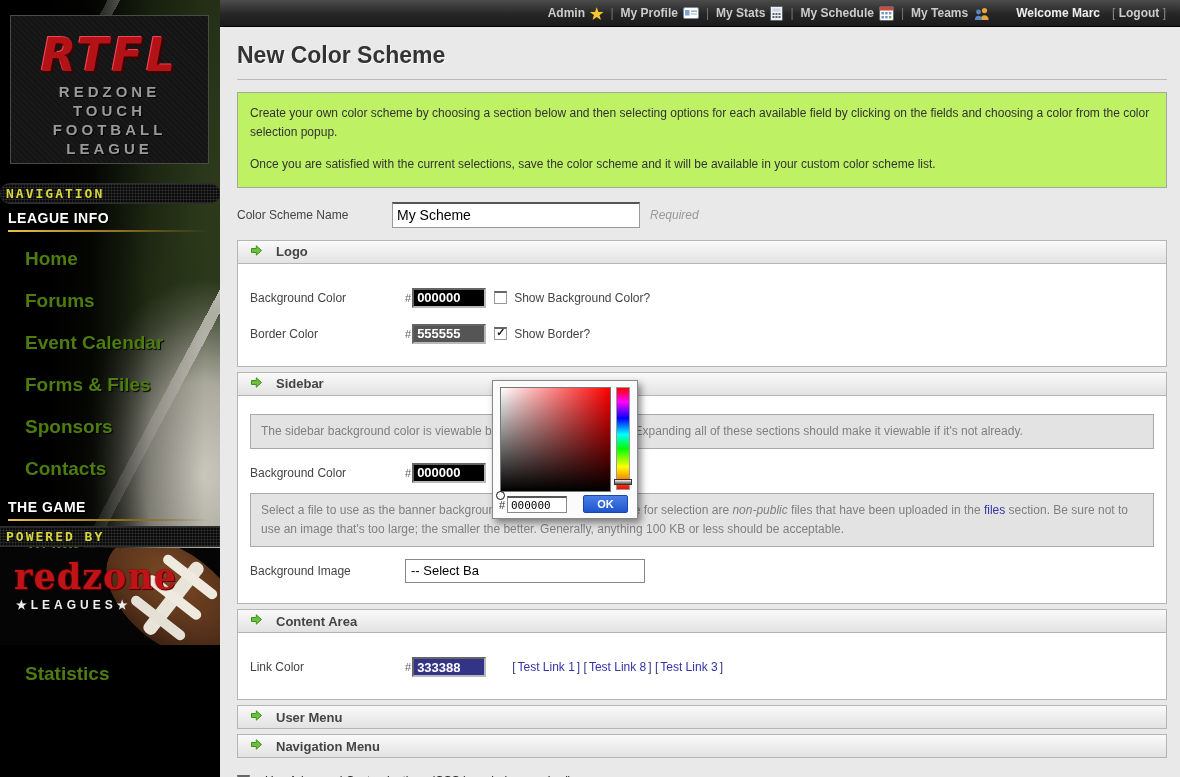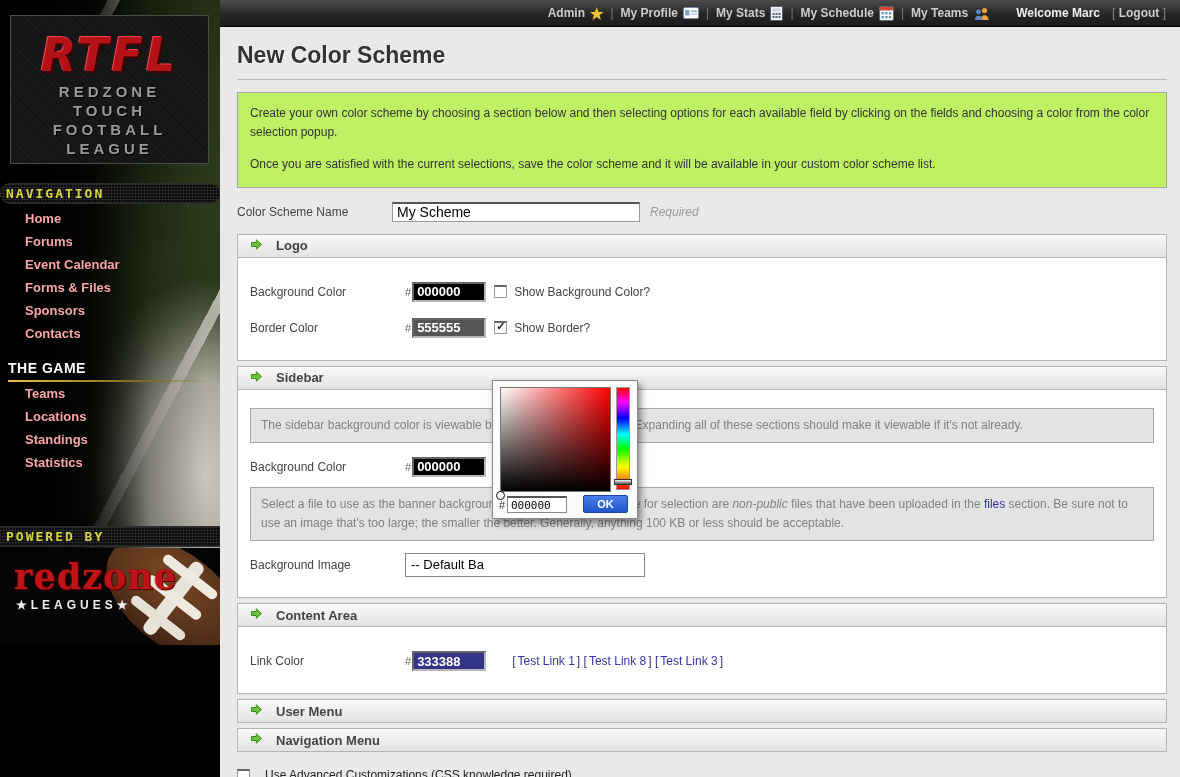--- a/index.html
+++ b/index.html
@@ -55,22 +55,22 @@
   .nav-flow { position:absolute; top:207px; left:0; width:220px; z-index:2; }
   .nav-header {
     color:#fff; font-weight:bold; font-size:14px; letter-spacing:.5px;
     padding:3px 0 0 8px; text-shadow:1px 1px 1px #000;
   }
   .nav-header::after {
     content:''; display:block; height:2px; margin-top:4px;
     background:linear-gradient(to right, #e7c34a, #8a6d1f 55%, rgba(0,0,0,0) 95%);
   }
   .nav-item {
-    display:block; color:#fca5a5; font-weight:bold; font-size:13px;
-    padding:4px 0 4px 25px; text-decoration:none; text-shadow:1px 1px 1px #000;
+    display:block; color:#4d7c0f; font-weight:bold; font-size:19px;
+    padding:16px 0 4px 25px; text-decoration:none; text-shadow:1px 1px 1px #000;
     cursor:pointer;
   }
   .nav-gap { height:12px; }
   .brand {
     position:absolute; top:548px; left:0; width:220px; height:97px;
     background:#050505; overflow:hidden; z-index:2;
   }
   .brand-redzone {
     position:absolute; left:14px; top:8px;
     color:#c01318; font-size:35px; font-weight:bold; letter-spacing:1px;
@@ -104,21 +104,21 @@
   .title-rule { border:0; border-top:1px solid #bbb; margin:0 0 12px; }
   .intro-box {
     background:#bef264; border:1px solid #a5a5a5; padding:9px 12px;
     font-size:12px; color:#333; line-height:1.55;
   }
   .intro-box p:first-child { margin:2px 0 14px; }
   .intro-box p:last-child { margin:0 0 4px; }
   .name-row { display:flex; align-items:center; margin:14px 0 12px; }
   .f-label { width:155px; font-size:12px; color:#444; flex:none; }
   .name-input {
-    width:248px; height:20px; font-size:14px; color:#000; padding:1px 4px;
+    width:248px; height:26px; font-size:14px; color:#000; padding:1px 4px;
     border:1px solid #999; border-top:2px solid #555; background:#fff;
     font-family:"Liberation Sans", sans-serif;
   }
   .required { font-style:italic; color:#999; font-size:12px; margin-left:10px; }
   .section-header {
     height:24px; background:linear-gradient(#fafafa,#e2e2e2);
     border:1px solid #b5b5b5; display:flex; align-items:center; gap:13px;
     padding-left:12px; font-size:13px; font-weight:bold; color:#444;
     margin-top:5px; cursor:pointer;
   }
@@ -202,20 +202,21 @@
     <div class="logo-rtfl">RTFL</div>
     <div class="logo-line">REDZONE</div>
     <div class="logo-line">TOUCH</div>
     <div class="logo-line">FOOTBALL</div>
     <div class="logo-line">LEAGUE</div>
   </div>
 
   <div class="led-bar led-nav">NAVIGATION</div>
 
   <div class="nav-flow">
+    <div class="nav-header">LEAGUE INFO</div>
     <a class="nav-item">Home</a>
     <a class="nav-item">Forums</a>
     <a class="nav-item">Event Calendar</a>
     <a class="nav-item">Forms &amp; Files</a>
     <a class="nav-item">Sponsors</a>
     <a class="nav-item">Contacts</a>
     <div class="nav-gap"></div>
     <div class="nav-header">THE GAME</div>
     <a class="nav-item">Teams</a>
     <a class="nav-item">Locations</a>
@@ -374,21 +375,21 @@
     <div class="field-row">
       <span class="f-label">Background Color</span>
       <span class="hash">#</span>
       <input class="color-input" type="text" value="000000" style="background-color: rgb(0, 0, 0);">
     </div>
     <div class="note-box">
       <span>Select a file to use as the banner background image. The files available for selection are </span><span class="em">non-public</span><span> files that have been uploaded in the </span><a class="inline-link">files</a><span> section. Be sure not to use an image that's too large; the smaller the better. Generally, anything 100 KB or less should be acceptable.</span>
     </div>
     <div class="field-row">
       <span class="f-label">Background Image</span>
-      <div class="select-box">-- Default Ba</div>
+      <div class="select-box">-- Select Ba</div>
     </div>
   </div>
 
   <div class="section-header">
     <span><svg width="13" height="13" viewBox="0 0 13 13">
             <path d="M1.5 4.5h4.8V1.8l5.2 4.7-5.2 4.7V8.5H1.5z" fill="#6fbf3f" stroke="#3f8f1f"></path>
           </svg></span>
     <span>Content Area</span>
   </div>
   <div class="section-body">

